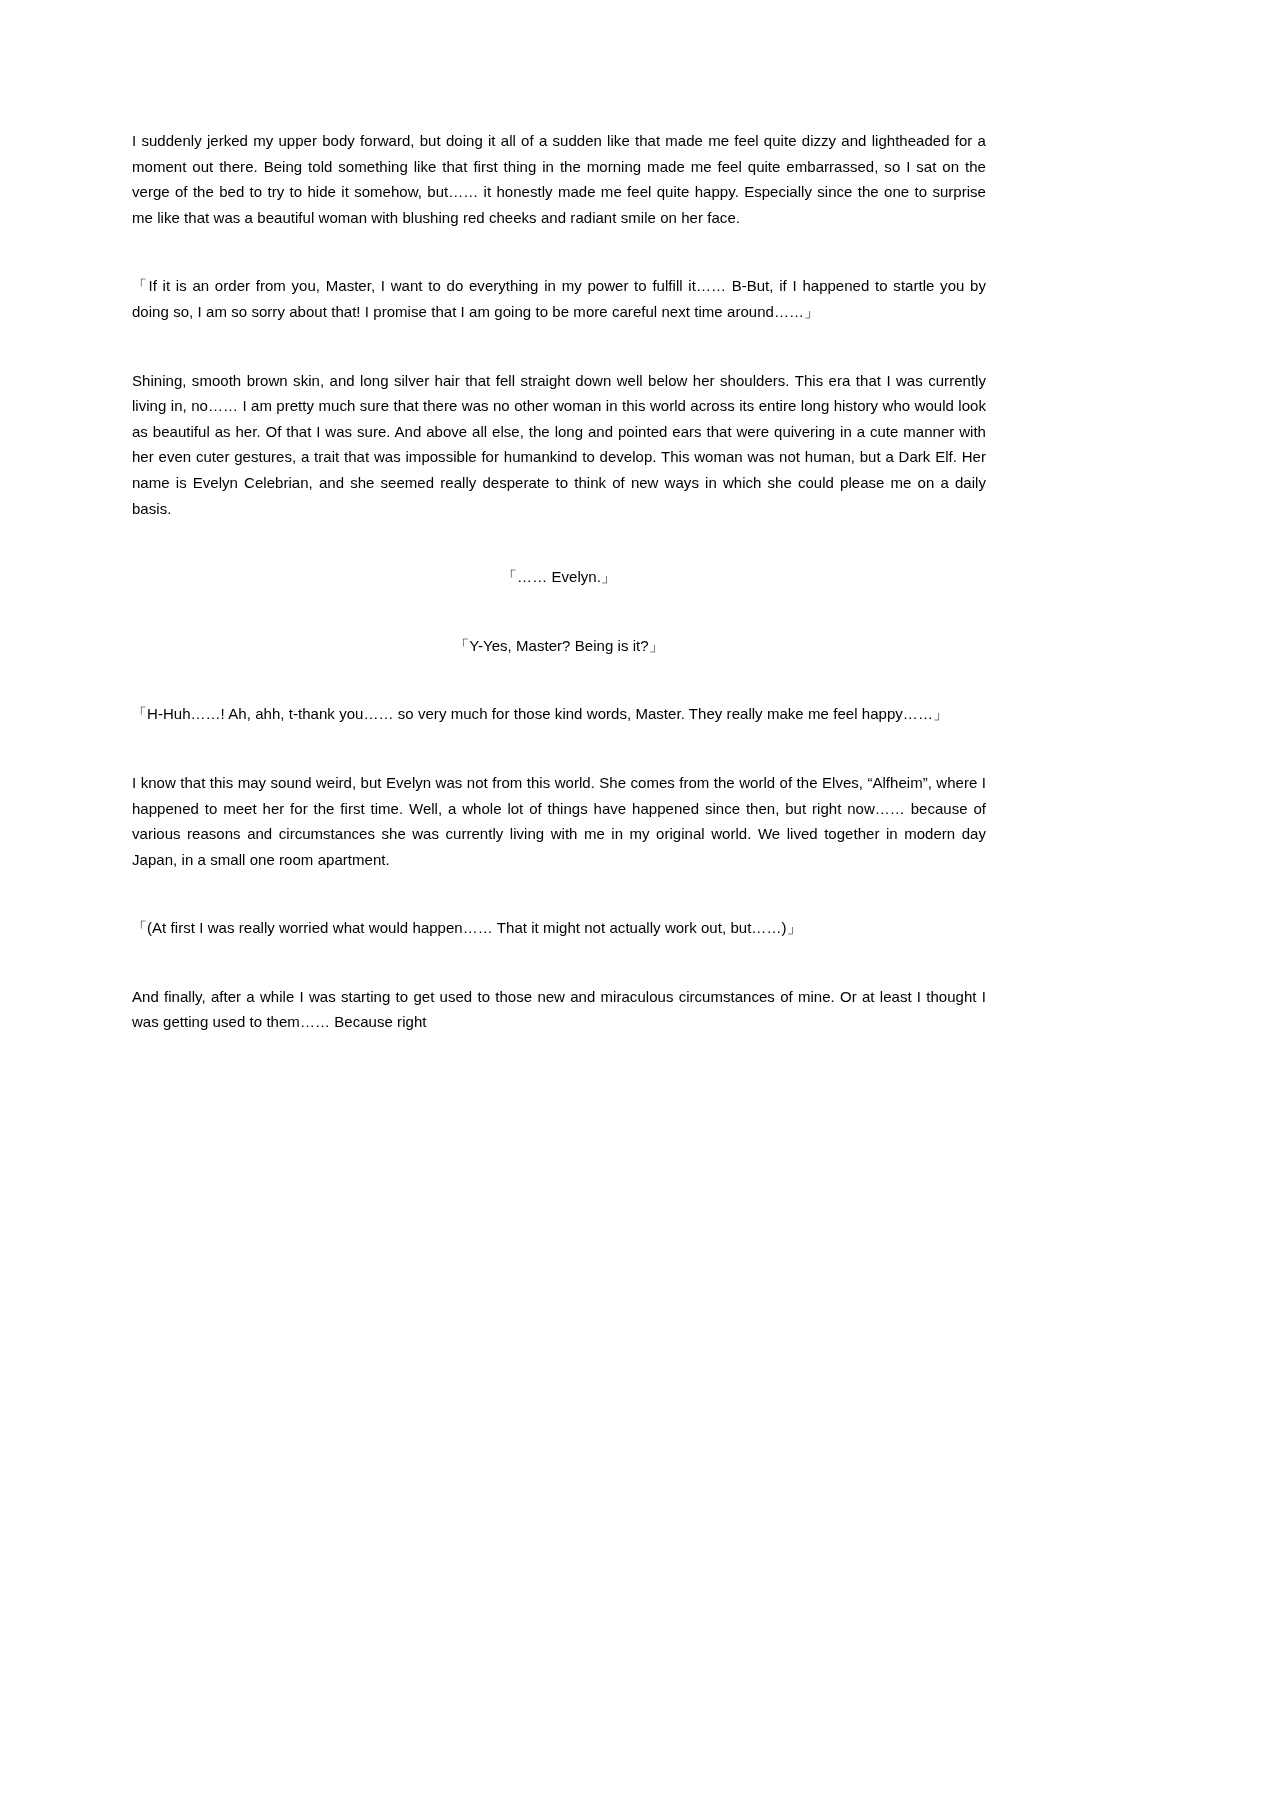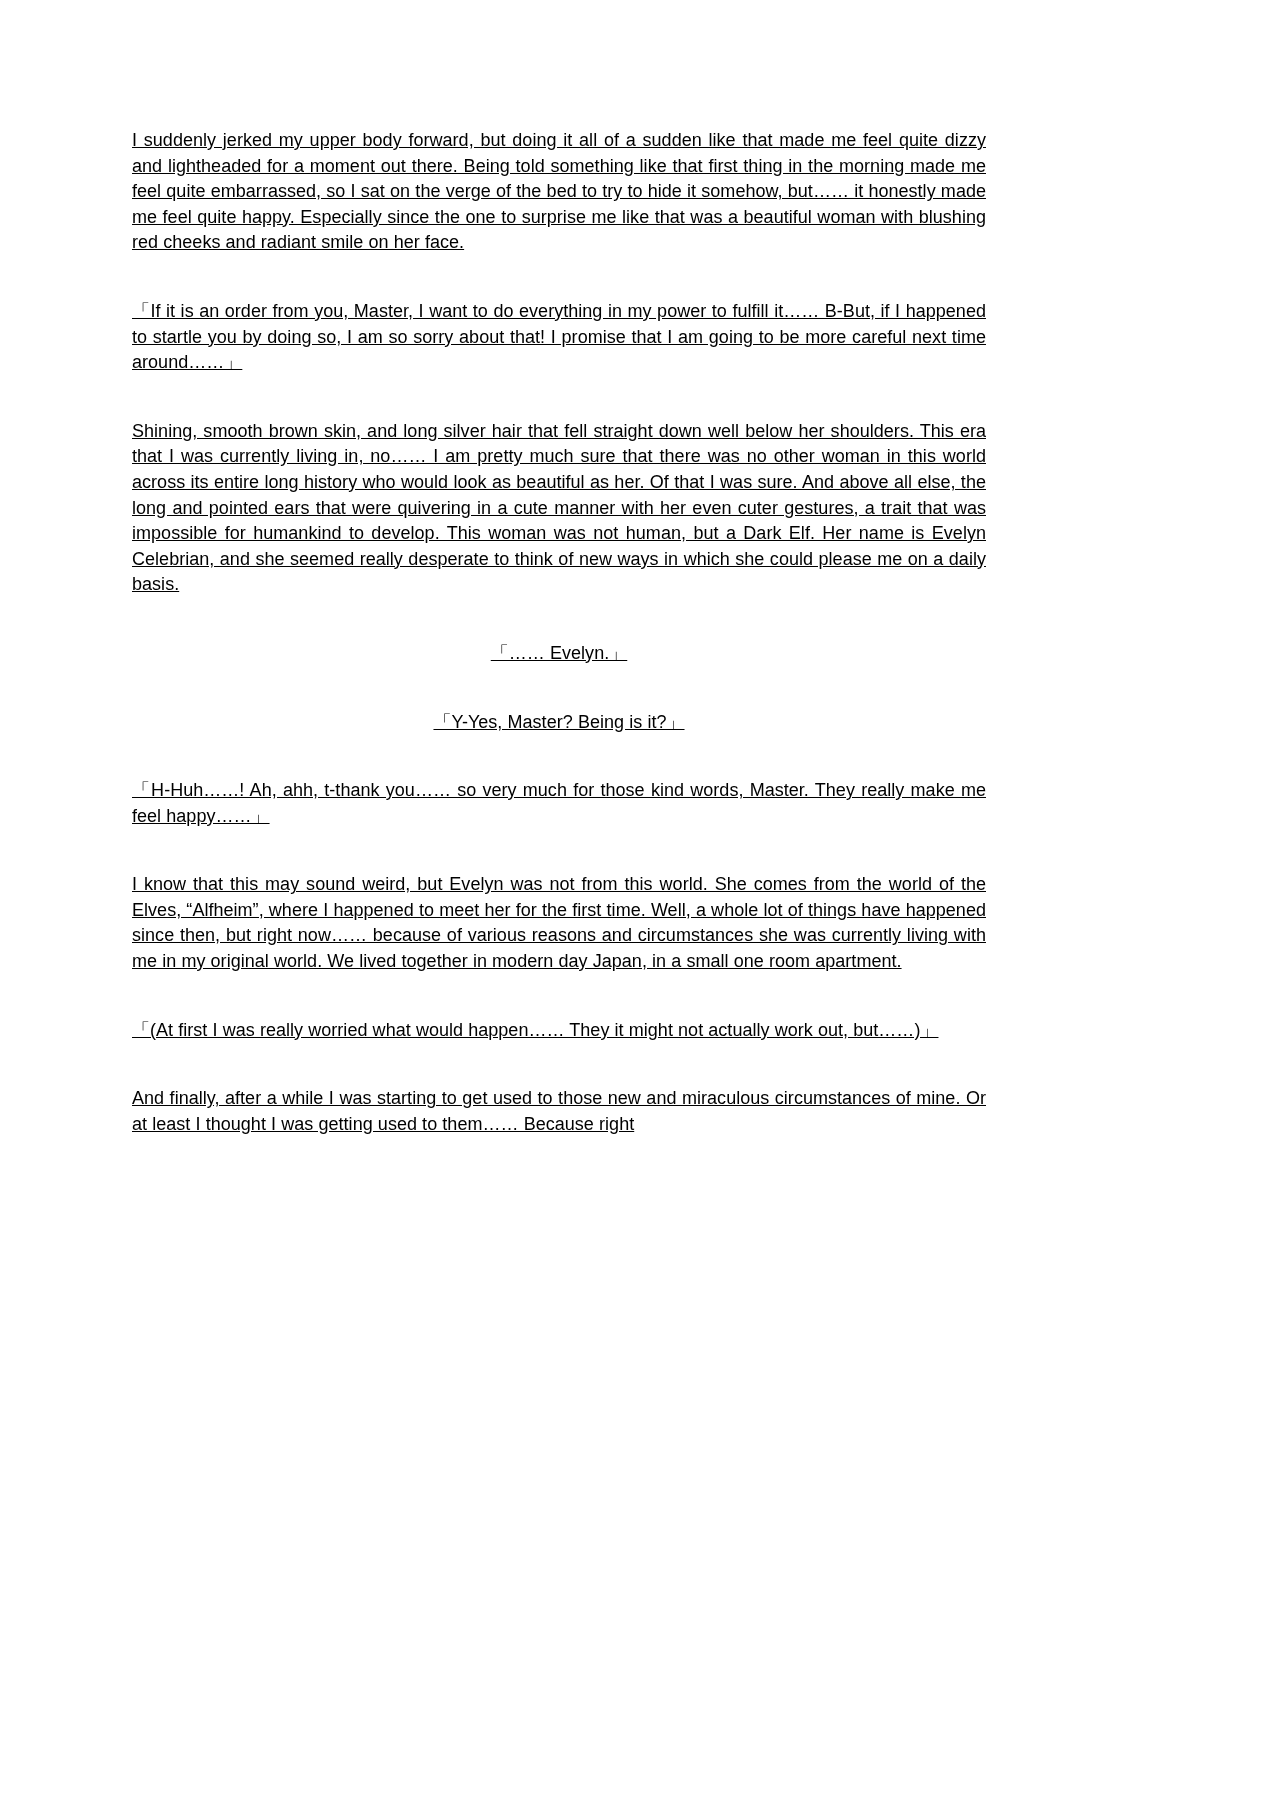--- a/index.html
+++ b/index.html
@@ -22,30 +22,29 @@
     box-sizing: border-box;
     overflow: hidden;
   }
   .content {
     position: absolute;
     left: 132px;
     top: 128px;
     width: 854px;
   }
   .para {
-    font-size: 18px;
+    font-size: 15px;
     line-height: 25.6px;
     text-align: justify;
     text-justify: inter-word;
     margin: 0 0 43px 0;
     letter-spacing: 0.03px;
     word-spacing: 0.1px;
     -webkit-hyphens: none;
     hyphens: none;
-    text-decoration: underline;
   }
   .para:last-child {
     margin-bottom: 12px;
   }
   
   .para.dialogue {
     text-align: justify;
     margin-top: 36px;
   }
   .para.short {
@@ -66,18 +65,18 @@
 
     <p class="para short">「…… Evelyn.」</p>
 
     <p class="para short">「Y-Yes, Master? Being is it?」</p>
 
 
     <p class="para dialogue">「H-Huh……!  Ah, ahh, t-thank you…… so very much for those kind words, Master. They really make me feel happy……」</p>
 
     <p class="para">I know that this may sound weird, but Evelyn was not from this world. She comes from the world of the Elves, “Alfheim”, where I happened to meet her for the first time. Well, a whole lot of things have happened since then, but right now…… because of various reasons and circumstances she was currently living with me in my original world. We lived together in modern day Japan, in a small one room apartment.</p>
 
-    <p class="para dialogue">「(At first I was really worried what would happen…… They it might not actually work out, but……)」</p>
+    <p class="para dialogue">「(At first I was really worried what would happen…… That it might not actually work out, but……)」</p>
 
     <p class="para">And finally, after a while I was starting to get used to those new and miraculous circumstances of mine. Or at least I thought I was getting used to them…… Because right</p>
 
   </div>
 </div>
 
 </body></html>

